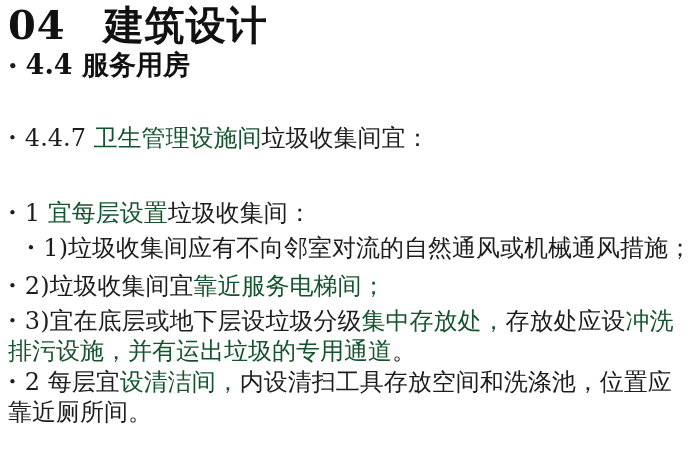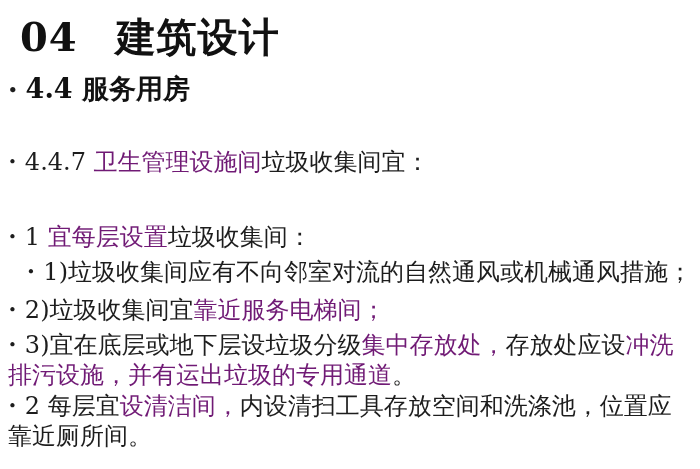--- a/index.html
+++ b/index.html
@@ -14,21 +14,21 @@
     font-family: "DejaVu Serif", "Liberation Serif", serif;
     color: #1d1d1d;
   }
   .doc {
     padding: 0 8px 0 8px;
     box-sizing: border-box;
     width: 700px;
     height: 469px;
   }
   .title {
-    margin: 12px;
+    margin: 0;
     padding-top: 2px;
     font-size: 40px;
     line-height: 46px;
     font-weight: bold;
     color: #111111;
     letter-spacing: 1px;
   }
   .title .title-text {
     margin-left: 38px;
   }
@@ -49,21 +49,21 @@
     font-weight: bold;
     color: #111111;
   }
   .p447   { margin-top: 40px; }
   .item1  { margin-top: 45px; }
   .sub1   { margin-top: 5px; text-align: right; }
   .sub2   { margin-top: 8px; }
   .sub3   { margin-top: 5px; }
   .item2  { margin-top: 1px; }
   .red {
-    color: #701a75;
+    color: #14532d;
   }
 </style>
 </head>
 <body>
 
 <div class="doc">
 
   <h1 class="title"><span>04</span><span class="title-text">建筑设计</span></h1>
 
   <div class="li h2"><span class="bullet">•</span><span>4.4 服务用房</span></div>

